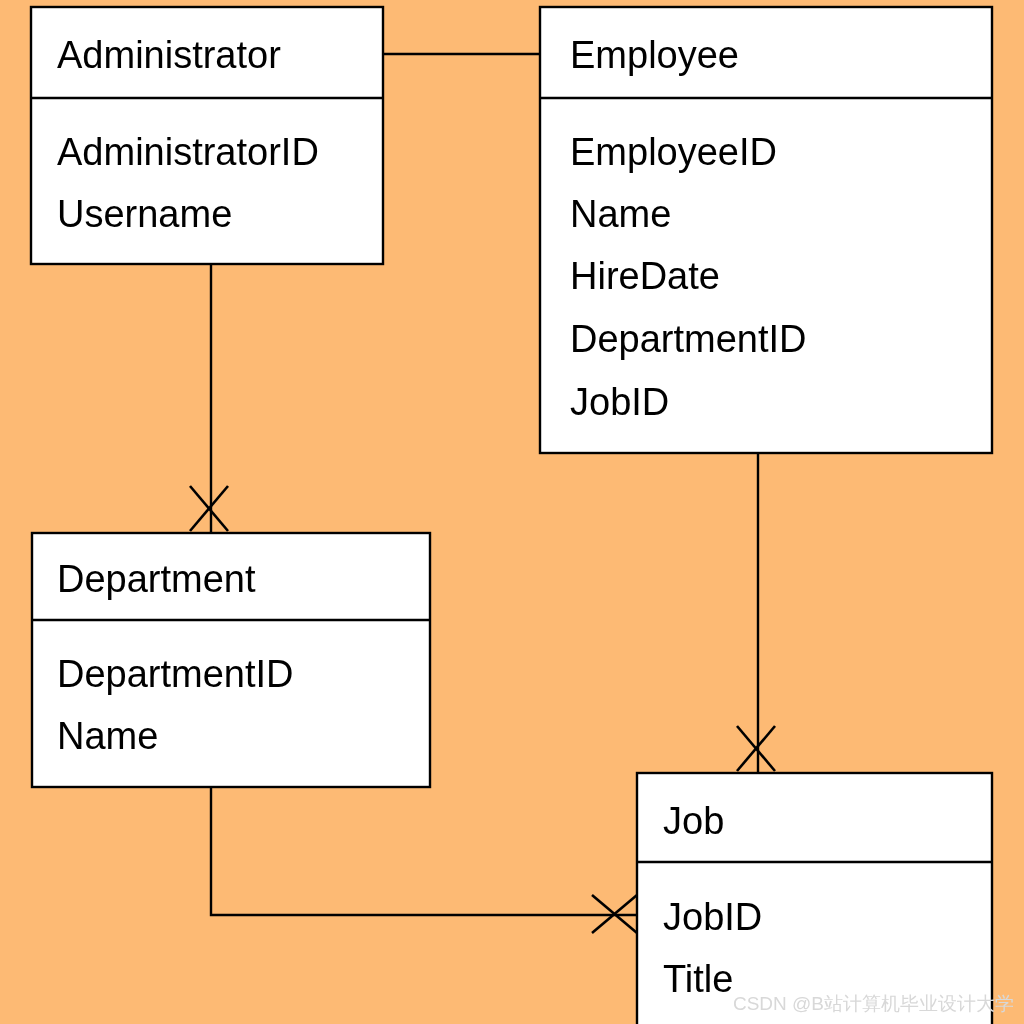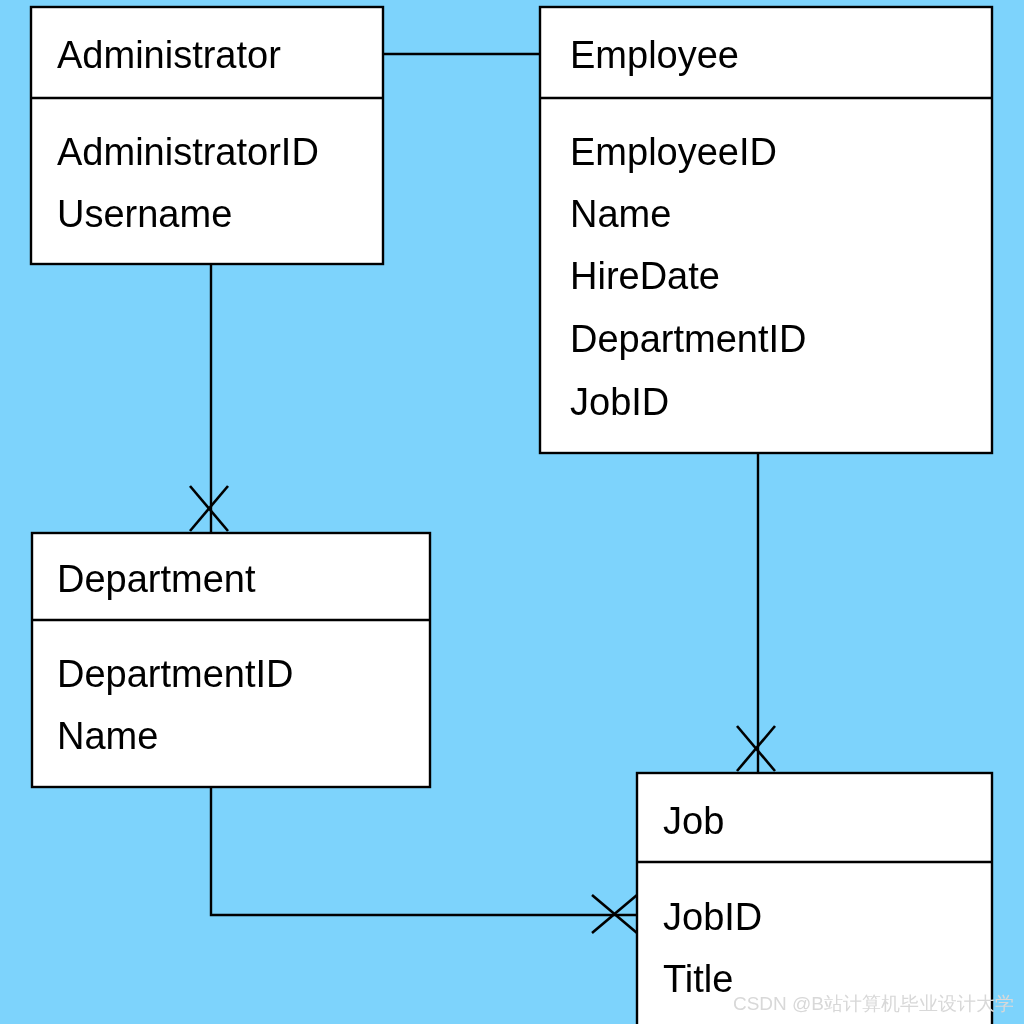--- a/index.html
+++ b/index.html
@@ -4,21 +4,21 @@
 <style>
   html, body {
     margin: 0;
     padding: 0;
     background: #ffffff;
   }
   #canvas {
     position: relative;
     width: 1024px;
     height: 1024px;
-    background: #7dd3fc;
+    background: #fdba74;
     overflow: hidden;
     font-family: "Liberation Sans", sans-serif;
   }
   svg#er-svg {
     position: absolute;
     left: 0;
     top: 0;
     width: 1024px;
     height: 1024px;
   }

